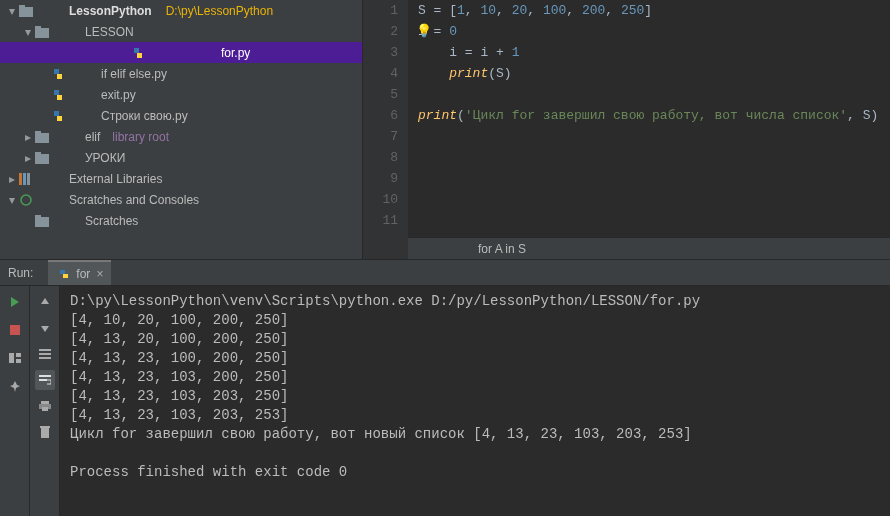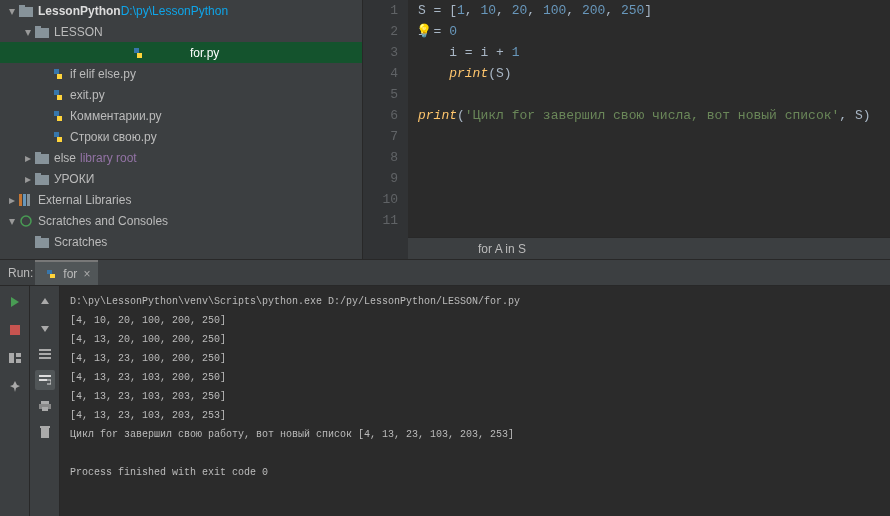--- a/index.html
+++ b/index.html
@@ -1,51 +1,51 @@
 <!DOCTYPE html>
 <html><head>
 <meta charset="utf-8">
 <style>
 * { margin: 0; padding: 0; box-sizing: border-box; }
 body { font-family: "Segoe UI", Arial, sans-serif; font-size: 12px; background: #3c3f41; color: #bbbbbb; width: 890px; height: 516px; overflow: hidden; }
 .main { display: flex; flex-direction: column; height: 100%; }
 .upper { display: flex; height: 260px; border-bottom: 1px solid #282828; }
 .proj-tree { width: 363px; background: #3c3f41; overflow: hidden; border-right: 1px solid #282828; }
 .tree-row { display: flex; align-items: center; height: 21px; padding-left: 6px; white-space: nowrap; cursor: pointer; }
-.tree-row.selected { background: #14532d; color: #fff; gap: 40px; }
+.tree-row.selected { background: #4c1d95; color: #fff; gap: 40px; }
 .tree-indent { display: inline-block; }
 .tree-arrow { width: 12px; display: inline-flex; justify-content: center; color: #999; }
 .tree-icon { width: 16px; height: 16px; margin-right: 4px; display: inline-flex; align-items: center; justify-content: center; }
-.tree-label { color: #bbbbbb; }
+.tree-label { color: #bbbbbb; margin-left: 31px; }
 .tree-row.selected .tree-label { color: #fff; }
-.tree-path { color: #0ea5e9; margin-left: 0; }
-.tree-lib { color: #9373a5; margin-left: 4px; }
+.tree-path { color: #eab308; margin-left: 14px; }
+.tree-lib { color: #9373a5; margin-left: 12px; }
 .editor { flex: 1; background: #2b2b2b; display: flex; font-family: Consolas, "Courier New", monospace; font-size: 13px; line-height: 21px; position: relative; }
 .gutter { width: 45px; background: #313335; color: #606366; text-align: right; padding-right: 10px; }
 .gutter-line { height: 21px; }
 .code-area { flex: 1; padding-left: 10px; position: relative; }
 .code-line { height: 21px; white-space: pre; }
 .bulb { position: absolute; left: 8px; top: 21px; color: #ffc66d; }
 .k { color: #cc7832; }
 .n { color: #6897bb; }
 .s { color: #6a8759; }
 .v { color: #a9b7c6; }
 .fn { color: #ffc66d; font-style: italic; }
 .breadcrumb { position: absolute; bottom: 0; left: 0; right: 0; height: 22px; background: #3c3f41; border-top: 1px solid #282828; padding-left: 70px; line-height: 22px; color: #bbbbbb; font-family: "Segoe UI", Arial, sans-serif; font-size: 12px; }
 .lower { flex: 1; display: flex; flex-direction: column; background: #2b2b2b; }
 .run-header { height: 26px; background: #3c3f41; border-bottom: 1px solid #282828; display: flex; align-items: center; padding-left: 8px; }
-.run-label { color: #bbbbbb; margin-right: 2px; }
+.run-label { color: #bbbbbb; margin-right: 15px; }
 .run-tab { display: flex; align-items: center; height: 100%; padding: 0 8px; background: #515658; border-top: 2px solid #787878; }
 .run-tab-close { margin-left: 6px; color: #aaa; }
 .run-body { flex: 1; display: flex; }
 .run-tb1 { width: 30px; background: #3c3f41; border-right: 1px solid #282828; display: flex; flex-direction: column; align-items: center; padding-top: 6px; gap: 8px; }
 .run-tb2 { width: 30px; background: #3c3f41; border-right: 1px solid #282828; display: flex; flex-direction: column; align-items: center; padding-top: 6px; gap: 6px; }
 .tb-btn { width: 20px; height: 20px; display: flex; align-items: center; justify-content: center; color: #aaa; cursor: pointer; border-radius: 2px; }
 .tb-btn.active { background: #515658; }
-.console { flex: 1; font-family: Consolas, "Courier New", monospace; font-size: 10px; line-height: 19px; padding: 6px 10px; color: #bbbbbb; white-space: pre; overflow: hidden; }
+.console { flex: 1; font-family: Consolas, "Courier New", monospace; font-size: 14px; line-height: 19px; padding: 6px 10px; color: #bbbbbb; white-space: pre; overflow: hidden; }
 svg { display: block; }
 </style>
 </head>
 <body>
 
 <div class="main">
   <div class="upper">
     <div class="proj-tree">
       <div class="tree-row">
         <span class="tree-arrow">▾</span>
@@ -105,43 +105,32 @@
           </div>
           <div class="tree-row">
             <span class="tree-indent" style="width: 32px;"></span>
             <span class="tree-indent" style="width: 12px;"></span>
             <span class="tree-icon">
               <svg width="14" height="14">
                 <path d="M3 2 h5 v5 h-5 z" fill="#3776ab"></path>
                 <path d="M6 7 h5 v5 h-5 z" fill="#ffd43b"></path>
               </svg>
             </span>
-            <span class="tree-label">Комментарии.py</span>
-          </div>
-          <div class="tree-row">
-            <span class="tree-indent" style="width: 32px;"></span>
-            <span class="tree-indent" style="width: 12px;"></span>
-            <span class="tree-icon">
-              <svg width="14" height="14">
-                <path d="M3 2 h5 v5 h-5 z" fill="#3776ab"></path>
-                <path d="M6 7 h5 v5 h-5 z" fill="#ffd43b"></path>
-              </svg>
-            </span>
             <span class="tree-label">Строки свою.py</span>
           </div>
           <div class="tree-row">
             <span class="tree-indent" style="width: 16px;"></span>
             <span class="tree-arrow">▸</span>
             <span class="tree-icon">
               <svg width="14" height="12">
                 <rect x="0" y="2" width="14" height="10" fill="#87939a"></rect>
                 <rect x="0" y="0" width="6" height="4" fill="#87939a"></rect>
               </svg>
             </span>
-            <span class="tree-label">else</span>
+            <span class="tree-label">elif</span>
             <span class="tree-lib">library root</span>
           </div>
           <div class="tree-row">
             <span class="tree-indent" style="width: 16px;"></span>
             <span class="tree-arrow">▸</span>
             <span class="tree-icon">
               <svg width="14" height="12">
                 <rect x="0" y="2" width="14" height="10" fill="#87939a"></rect>
                 <rect x="0" y="0" width="6" height="4" fill="#87939a"></rect>
               </svg>
@@ -195,21 +184,21 @@
           <div class="gutter-line">10</div>
           <div class="gutter-line">11</div>
         </div>
       <div class="code-area">
         <span class="bulb">💡</span>
         <div class="code-line"><span class="v">S </span><span class="v">= </span><span class="v">[</span><span class="n">1</span><span class="v">, </span><span class="n">10</span><span class="v">, </span><span class="n">20</span><span class="v">, </span><span class="n">100</span><span class="v">, </span><span class="n">200</span><span class="v">, </span><span class="n">250</span><span class="v">]</span></div>
         <div class="code-line"><span class="v">i </span><span class="v">= </span><span class="n">0</span></div>
         <div class="code-line"><span class="v">    i = i + </span><span class="n">1</span></div>
         <div class="code-line"><span class="v">    </span><span class="fn">print</span><span class="v">(S)</span></div>
         <div class="code-line"></div>
-        <div class="code-line"><span class="fn">print</span><span class="v">(</span><span class="s">'Цикл for завершил свою числа, вот новый список'</span><span class="v">, S)</span></div>
+        <div class="code-line"><span class="fn">print</span><span class="v">(</span><span class="s">'Цикл for завершил свою работу, вот числа список'</span><span class="v">, S)</span></div>
         <div class="code-line"></div>
         <div class="code-line"></div>
         <div class="code-line"></div>
         <div class="breadcrumb"><span>for A in S</span></div>
       </div>
     </div>
   </div>
 
   <div class="lower">
     <div class="run-header">

